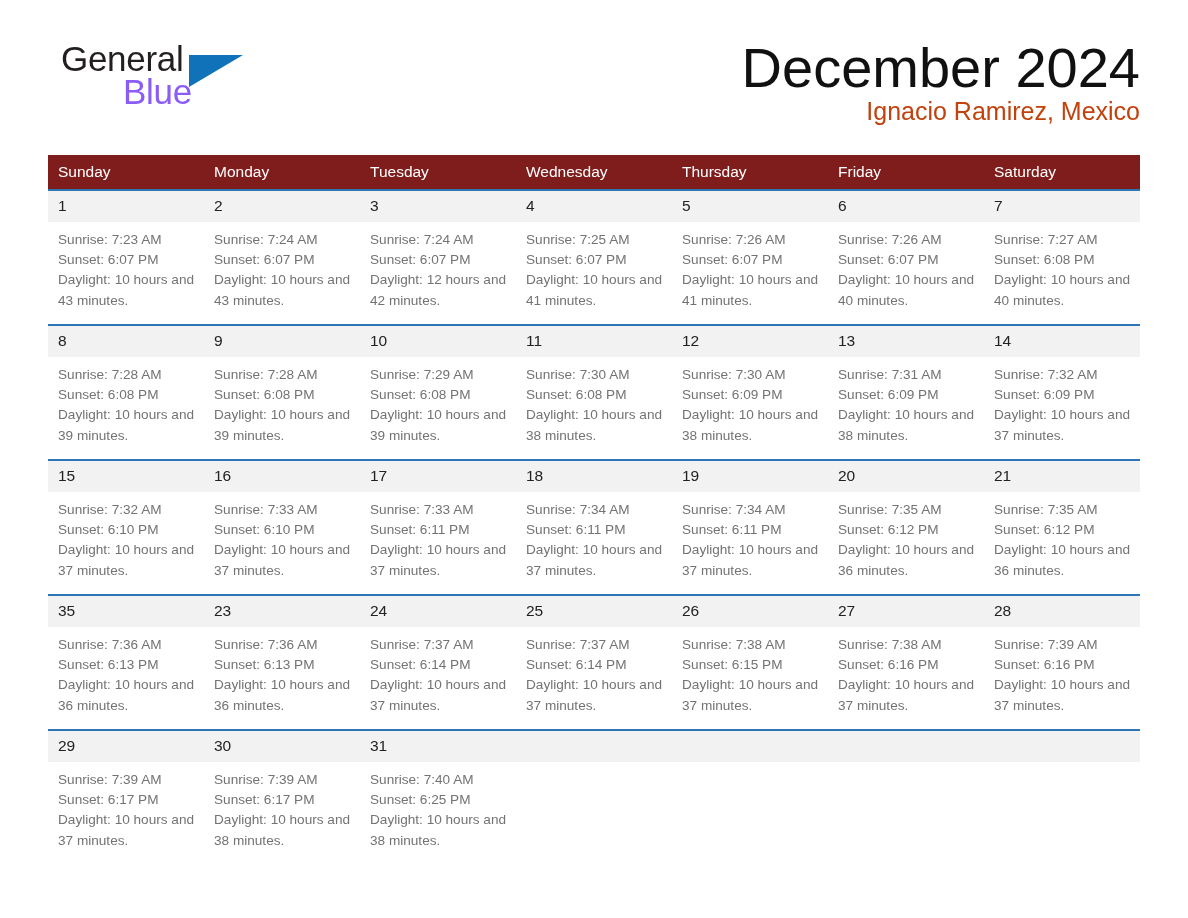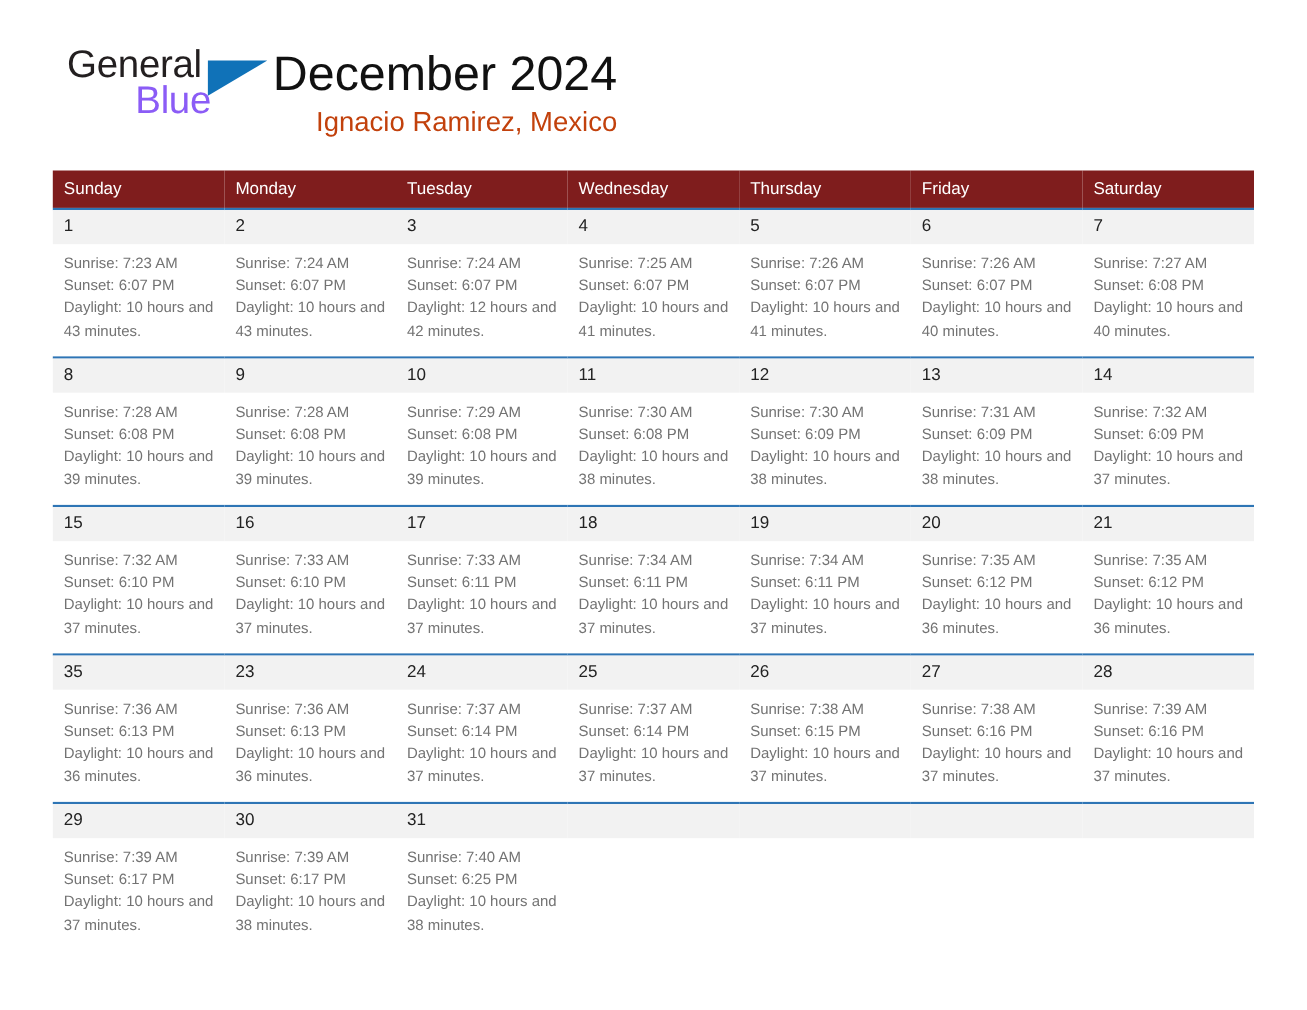--- a/index.html
+++ b/index.html
@@ -20,20 +20,21 @@
     width: 1188px;
     height: 918px;
     box-sizing: border-box;
     padding: 0 48px;
   }
 
   
   .header {
     display: flex;
     align-items: flex-start;
+    justify-content: space-between;
     padding-top: 40px;
     height: 108px;
     box-sizing: border-box;
   }
   .logo {
     position: relative;
     width: 200px;
     height: 78px;
     padding-left: 13px;
     box-sizing: border-box;
@@ -63,21 +64,21 @@
     width: 0;
     height: 0;
     border-left: 54px solid #1072b8;
     border-bottom: 32px solid transparent;
   }
   .title-block {
     text-align: right;
     padding-top: 2px;
   }
   .month-title {
-    font-size: 44px;
+    font-size: 56px;
     line-height: 52px;
     font-weight: 400;
     color: #111111;
     letter-spacing: 0px;
   }
   .location-title {
     font-size: 25px;
     line-height: 34px;
     font-weight: 400;
     color: #c2410c;

